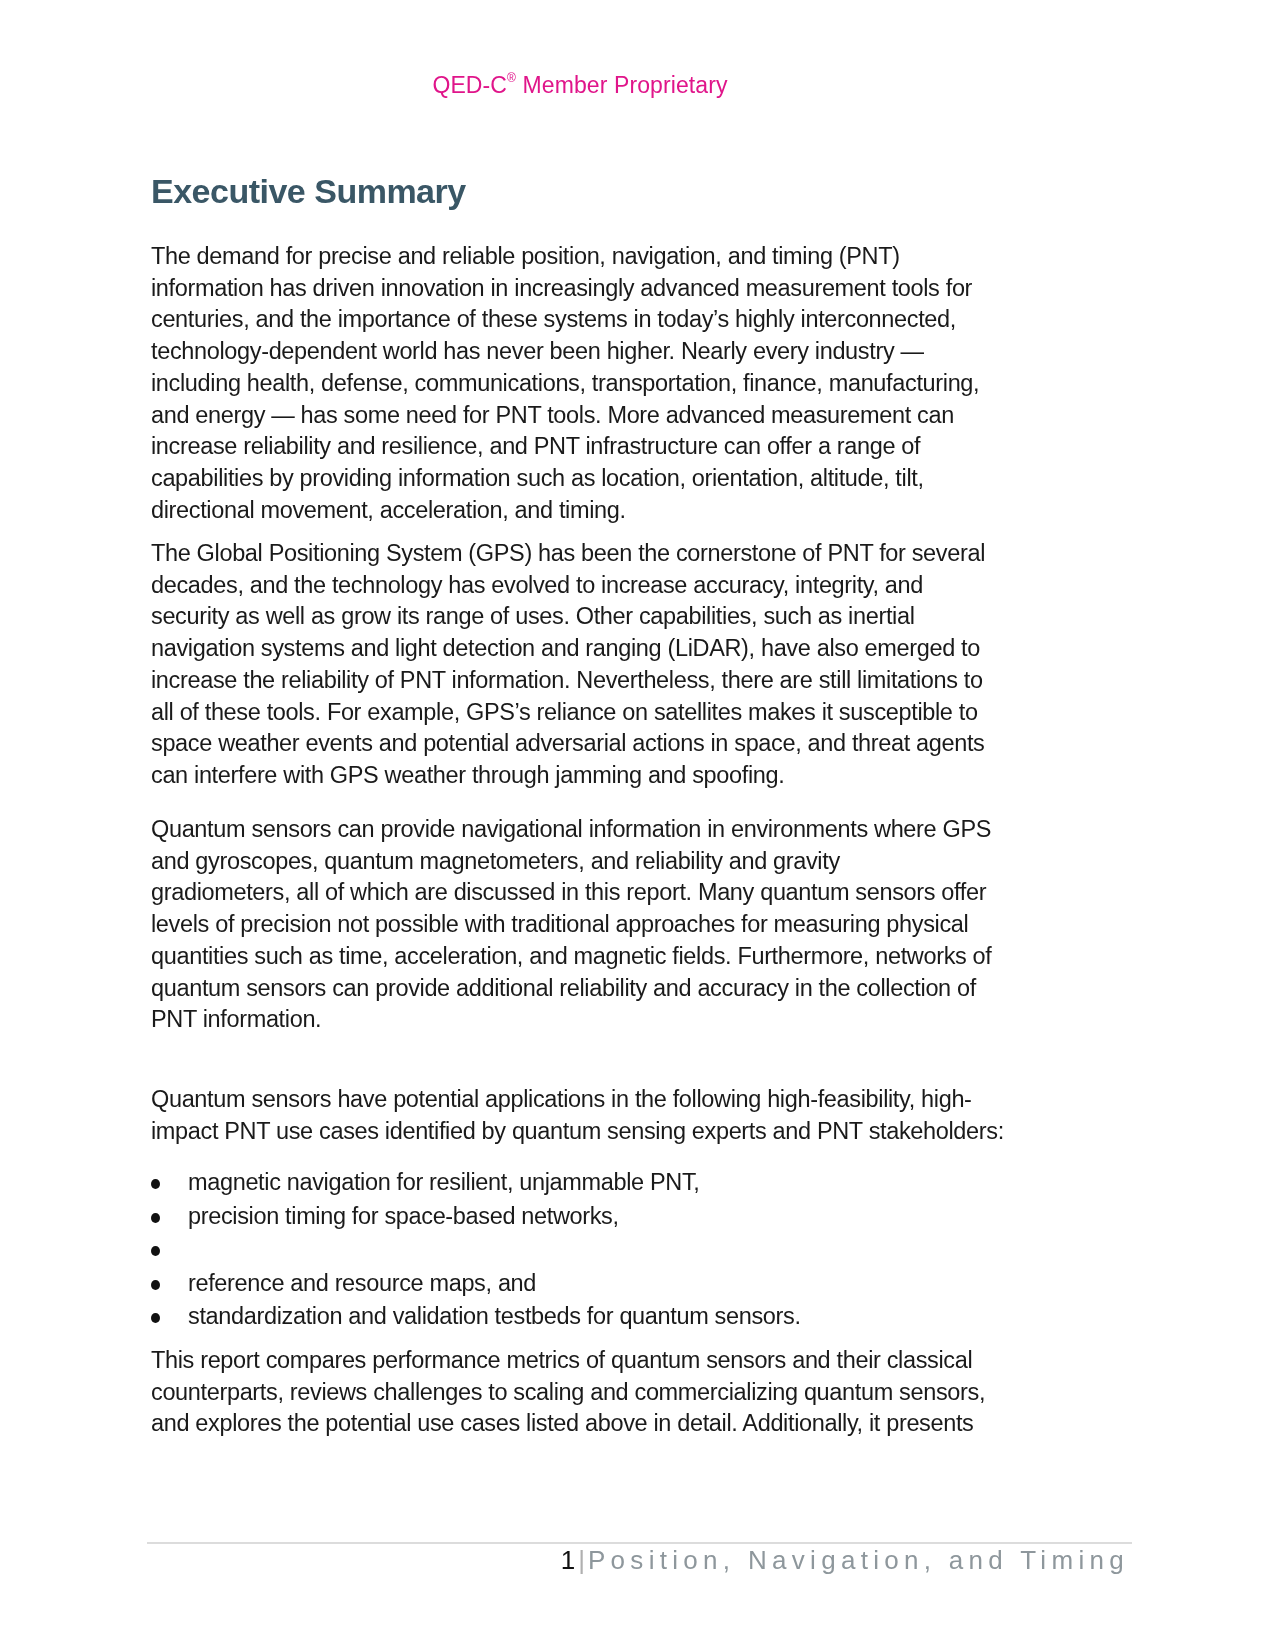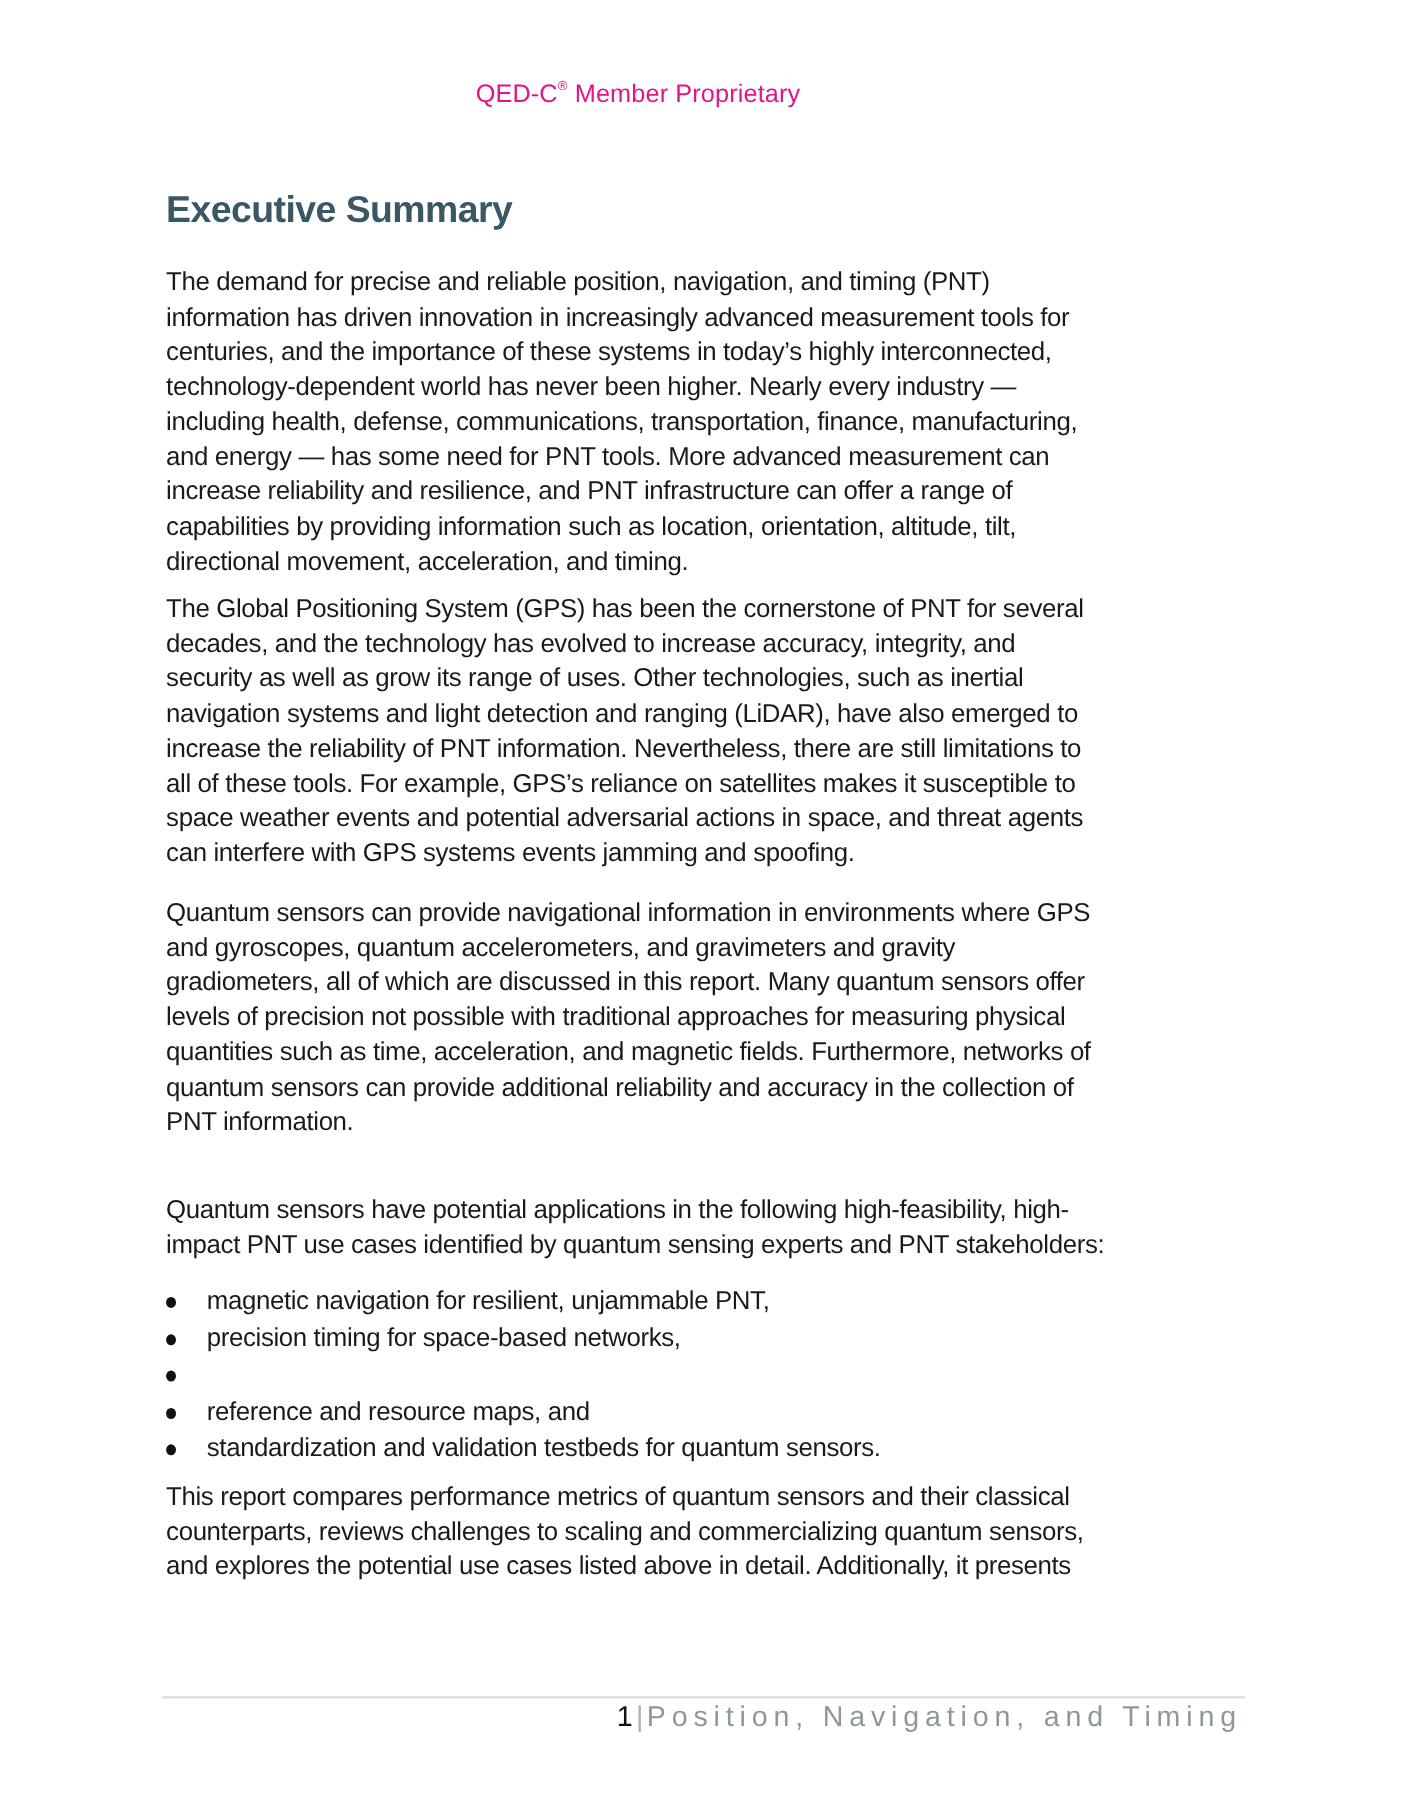--- a/index.html
+++ b/index.html
@@ -40,31 +40,31 @@
   <span class="line">including health, defense, communications, transportation, finance, manufacturing,</span>
   <span class="line">and energy — has some need for PNT tools. More advanced measurement can</span>
   <span class="line">increase reliability and resilience, and PNT infrastructure can offer a range of</span>
   <span class="line">capabilities by providing information such as location, orientation, altitude, tilt,</span>
   <span class="line">directional movement, acceleration, and timing.</span>
 </p>
 
 <p class="para" style="top:538px">
   <span class="line">The Global Positioning System (GPS) has been the cornerstone of PNT for several</span>
   <span class="line">decades, and the technology has evolved to increase accuracy, integrity, and</span>
-  <span class="line">security as well as grow its range of uses. Other technologies, such as inertial</span>
+  <span class="line">security as well as grow its range of uses. Other capabilities, such as inertial</span>
   <span class="line">navigation systems and light detection and ranging (LiDAR), have also emerged to</span>
   <span class="line">increase the reliability of PNT information. Nevertheless, there are still limitations to</span>
   <span class="line">all of these tools. For example, GPS’s reliance on satellites makes it susceptible to</span>
   <span class="line">space weather events and potential adversarial actions in space, and threat agents</span>
-  <span class="line">can interfere with GPS systems events jamming and spoofing.</span>
+  <span class="line">can interfere with GPS weather through jamming and spoofing.</span>
 </p>
 
 <p class="para" style="top:814px">
   <span class="line">Quantum sensors can provide navigational information in environments where GPS</span>
-  <span class="line">and gyroscopes, quantum accelerometers, and gravimeters and gravity</span>
+  <span class="line">and gyroscopes, quantum magnetometers, and reliability and gravity</span>
   <span class="line">gradiometers, all of which are discussed in this report. Many quantum sensors offer</span>
   <span class="line">levels of precision not possible with traditional approaches for measuring physical</span>
   <span class="line">quantities such as time, acceleration, and magnetic fields. Furthermore, networks of</span>
   <span class="line">quantum sensors can provide additional reliability and accuracy in the collection of</span>
   <span class="line">PNT information.</span>
 </p>
 
 <p class="para" style="top:1084px">
   <span class="line">Quantum sensors have potential applications in the following high-feasibility, high-</span>
   <span class="line">impact PNT use cases identified by quantum sensing experts and PNT stakeholders:</span>

